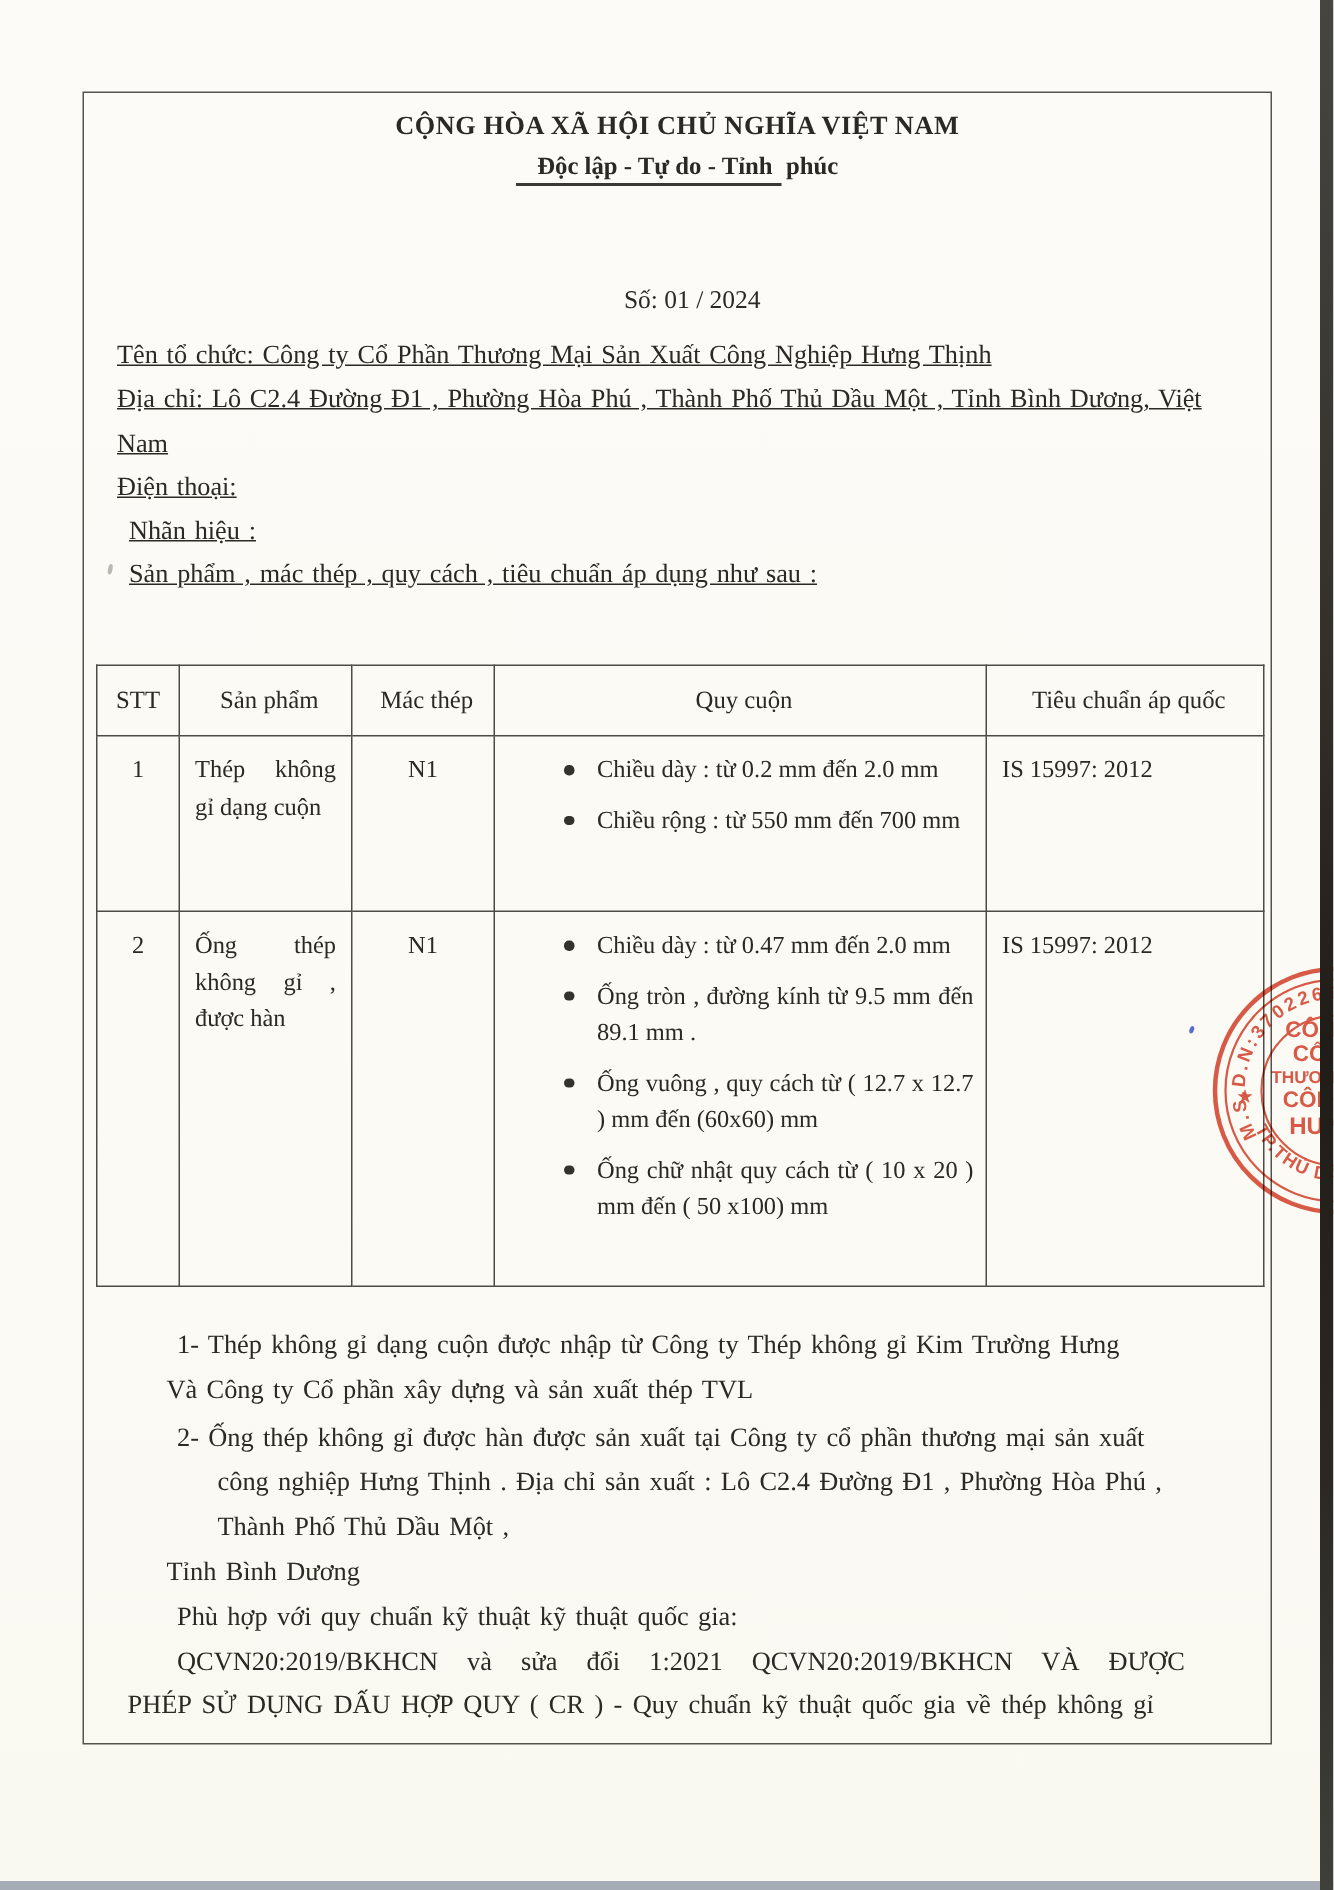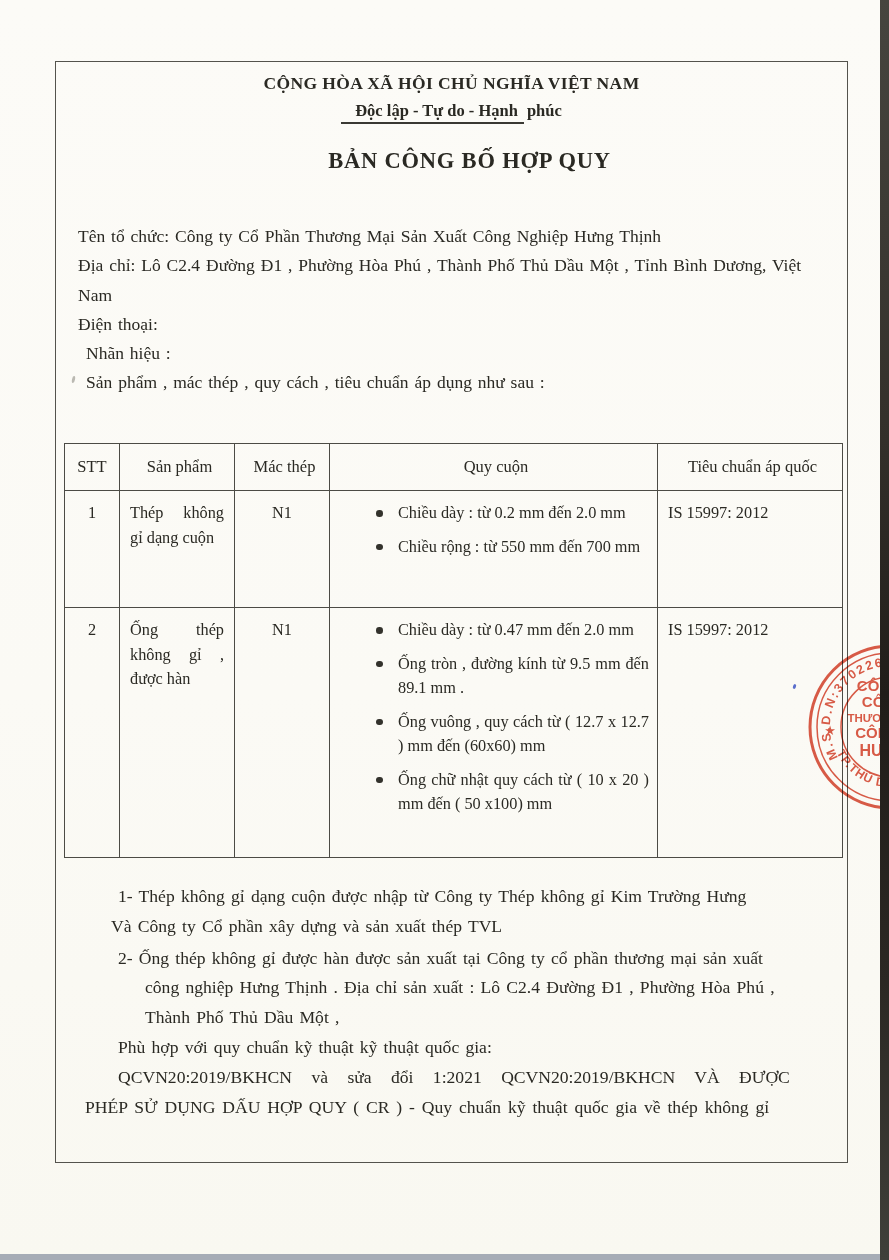--- a/index.html
+++ b/index.html
@@ -11,21 +11,21 @@
   .border-box{position:absolute;left:55px;top:61px;width:791px;height:1100px;border:1.5px solid #54534d;}
   .center-line{position:absolute;left:0;right:0;text-align:center;white-space:nowrap;}
   .nat{top:11px;font-size:17.5px;font-weight:bold;letter-spacing:.4px;}
   .motto{top:39px;font-size:16.5px;font-weight:bold;}
   .motto .ul{display:inline-block;border-bottom:2.2px solid #3a3933;padding:0 6px 1px 14px;}
   .motto .tail{margin-left:3px;text-align:right;}
   .doc-title{top:86px;font-size:22.5px;font-weight:bold;letter-spacing:.8px;padding-left:36px;}
   .doc-no{top:128px;font-size:17px;padding-left:20px;}
 
   .info{position:absolute;left:22px;top:160px;width:757px;font-size:17.5px;line-height:29.3px;word-spacing:1.5px;}
-  .info .line{min-height:29.3px;}
+  .info .line{min-height:29.3px;text-decoration:underline;}
   .info .ind{padding-left:8px;}
   .m-top{margin-top:8px;}
   .product-value{font-weight:bold;letter-spacing:.3px;}
 
   table.tbl{position:absolute;left:8px;top:381px;width:778px;border-collapse:collapse;table-layout:fixed;font-size:16.3px;}
   .tbl th,.tbl td{border:1.6px solid #4c4b45;vertical-align:top;font-weight:normal;}
   .tbl th{height:42px;vertical-align:middle;text-align:center;padding:2px 6px 2px 11px;font-size:16.5px;}
   .tbl th.c{text-align:center;padding-left:6px;}
   .tbl td{padding:8px 8px;line-height:24.5px;}
   .tbl td.cc{text-align:center;padding-top:10px;}
@@ -57,22 +57,22 @@
   .speck-blue{left:793px;top:684px;width:3px;height:5px;background:#3d55c4;opacity:.85;transform:rotate(20deg);}
   .speck-gray{left:72px;top:376px;width:3px;height:7px;background:#8f8d86;opacity:.6;transform:rotate(12deg);}
 </style>
 </head>
 <body>
 
 <div class="scan">
   <div class="border-box">
 
     <div class="center-line nat">CỘNG HÒA XÃ HỘI CHỦ NGHĨA VIỆT NAM</div>
-    <div class="center-line motto"><span class="ul">Độc lập - Tự do - Hạnh</span><span class="tail">phúc</span></div>
-    <div class="center-line doc-title">BẢN CÔNG BỐ HỢP QUY</div>
+    <div class="center-line motto"><span class="ul">Độc lập - Tự do - Tỉnh</span><span class="tail">phúc</span></div>
+    <div class="center-line doc-no">Số: 01 / 2024</div>
 
     <div class="info">
       <div class="line">Tên tổ chức: Công ty Cổ Phần Thương Mại Sản Xuất Công Nghiệp Hưng Thịnh</div>
       <div class="line">Địa chỉ: Lô C2.4 Đường Đ1 , Phường Hòa Phú , Thành Phố Thủ Dầu Một , Tỉnh Bình Dương, Việt Nam</div>
       <div class="line">Điện thoại:</div>
       <div class="line ind">Nhãn hiệu :</div>
       <div class="line ind">Sản phẩm , mác thép , quy cách , tiêu chuẩn áp dụng như sau :</div>
     </div>
 
     <table class="tbl">
@@ -119,20 +119,21 @@
       </tr>
     </tbody>
       </table>
 
     <div class="notes">
       <div class="line pl40">1-  Thép không gỉ dạng cuộn được nhập từ Công ty Thép không gỉ Kim Trường Hưng</div>
       <div class="line pl33">Và Công ty Cổ phần xây dựng và sản xuất thép TVL</div>
       <div class="line pl40 mt2">2-  Ống thép không gỉ được hàn được sản xuất tại Công ty cổ phần thương mại sản xuất</div>
       <div class="line pl67">công nghiệp Hưng Thịnh . Địa chỉ sản xuất : Lô C2.4 Đường Đ1 , Phường Hòa Phú ,</div>
       <div class="line pl67">Thành Phố Thủ Dầu Một ,</div>
+      <div class="line pl33">Tỉnh Bình Dương</div>
       <div class="line pl40">Phù hợp với quy chuẩn kỹ thuật kỹ thuật quốc gia:</div>
       <div class="line pl40 wide">QCVN20:2019/BKHCN và sửa đổi 1:2021 QCVN20:2019/BKHCN VÀ ĐƯỢC</div>
       <div class="line pl7 n-last">PHÉP SỬ DỤNG DẤU HỢP QUY ( CR ) -  Quy chuẩn kỹ thuật quốc gia về thép không gỉ</div>
     </div>
   </div>
 
   <svg class="stamp" viewBox="0 0 320 320" xmlns="http://www.w3.org/2000/svg">
     <defs>
       <path id="arcTop" d="M107.2 190.5 A61 61 0 0 1 208.1 122.4" fill="none"></path>
       <path id="arcBottom" d="M105.6 185.4 A60 60 0 0 0 214.4 185.4" fill="none"></path>

